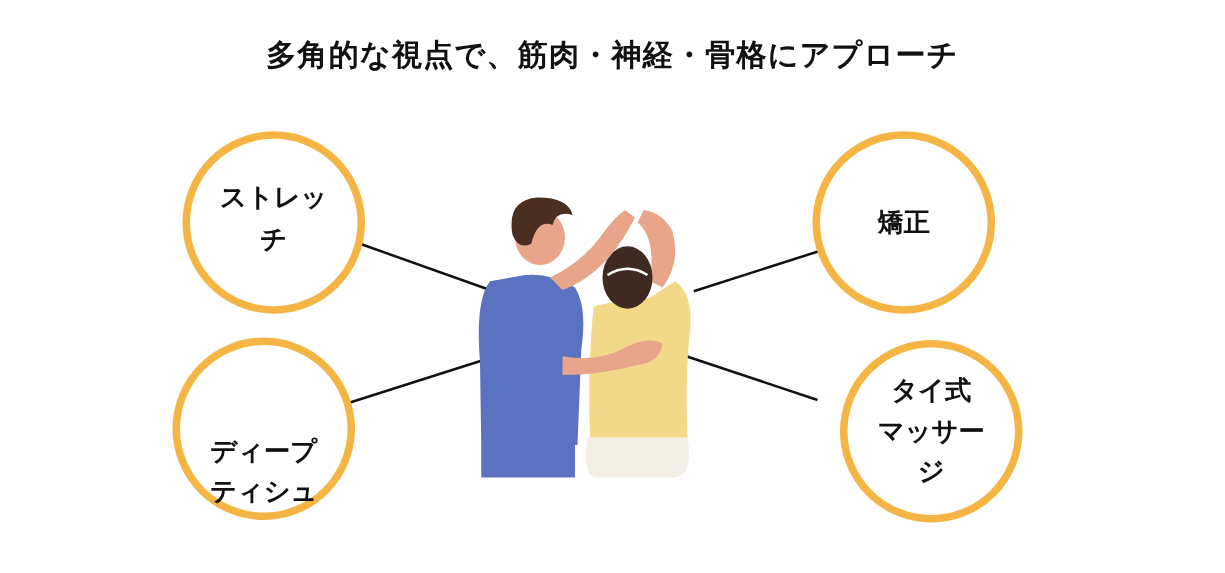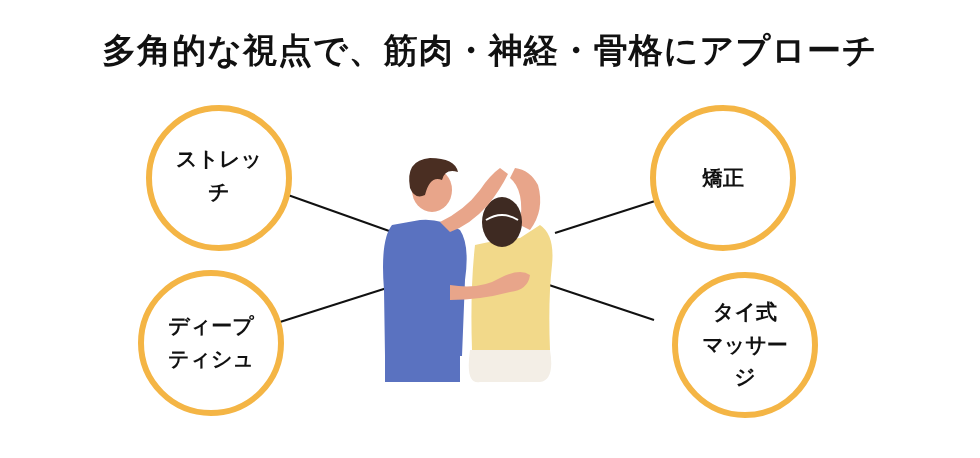--- a/index.html
+++ b/index.html
@@ -1,19 +1,19 @@
 <!DOCTYPE html>
 <html><head>
 <meta charset="utf-8">
 <style>
   html, body { margin: 0; padding: 0; background: #ffffff; }
   body { width: 980px; height: 458px; position: relative; overflow: hidden;
          font-family: "DejaVu Sans", "Liberation Sans", sans-serif; color: #111; }
   .title { position: absolute; left: 0; top: 28px; width: 980px; text-align: center;
-           font-size: 34px; font-weight: bold; letter-spacing: 1px; color: #111; }
+           font-size: 24px; font-weight: bold; letter-spacing: 1px; color: #111; }
   svg.lines { position: absolute; left: 0; top: 0; width: 980px; height: 458px; }
   .circle { position: absolute; width: 134px; height: 134px; border-radius: 50%;
             border: 6px solid #F4B545; background: #fff;
             display: flex; align-items: center; justify-content: center; text-align: center;
             font-size: 21px; font-weight: bold; line-height: 1.55; color: #111; }
   .circle span { display: block; white-space: pre-line; }
   .illus { position: absolute; left: 370px; top: 150px; width: 200px; height: 240px; }
 </style>
 </head>
 <body>
@@ -24,21 +24,21 @@
   <line x1="288" y1="195" x2="392" y2="232" stroke="#111" stroke-width="2"></line>
   <line x1="280" y1="322" x2="390" y2="287" stroke="#111" stroke-width="2"></line>
   <line x1="555" y1="233" x2="655" y2="201" stroke="#111" stroke-width="2"></line>
   <line x1="543" y1="283" x2="654" y2="320" stroke="#111" stroke-width="2"></line>
 </svg>
 
 <div class="circle" style="left:146px; top:105px;font-family:Liberation Mono, monospace;">
   <span>ストレッ
 チ</span>
 </div>
-<div class="circle" style="left:138px; top:270px;">
+<div class="circle" style="left:138px; top:270px;align-items:flex-end;">
   <span>ディープ
 ティシュ</span>
 </div>
 <div class="circle" style="left:650px; top:105px;justify-content:center;">
   <span>矯正</span>
 </div>
 <div class="circle" style="left:672px; top:272px;">
   <span>タイ式
 マッサー
 ジ</span>

